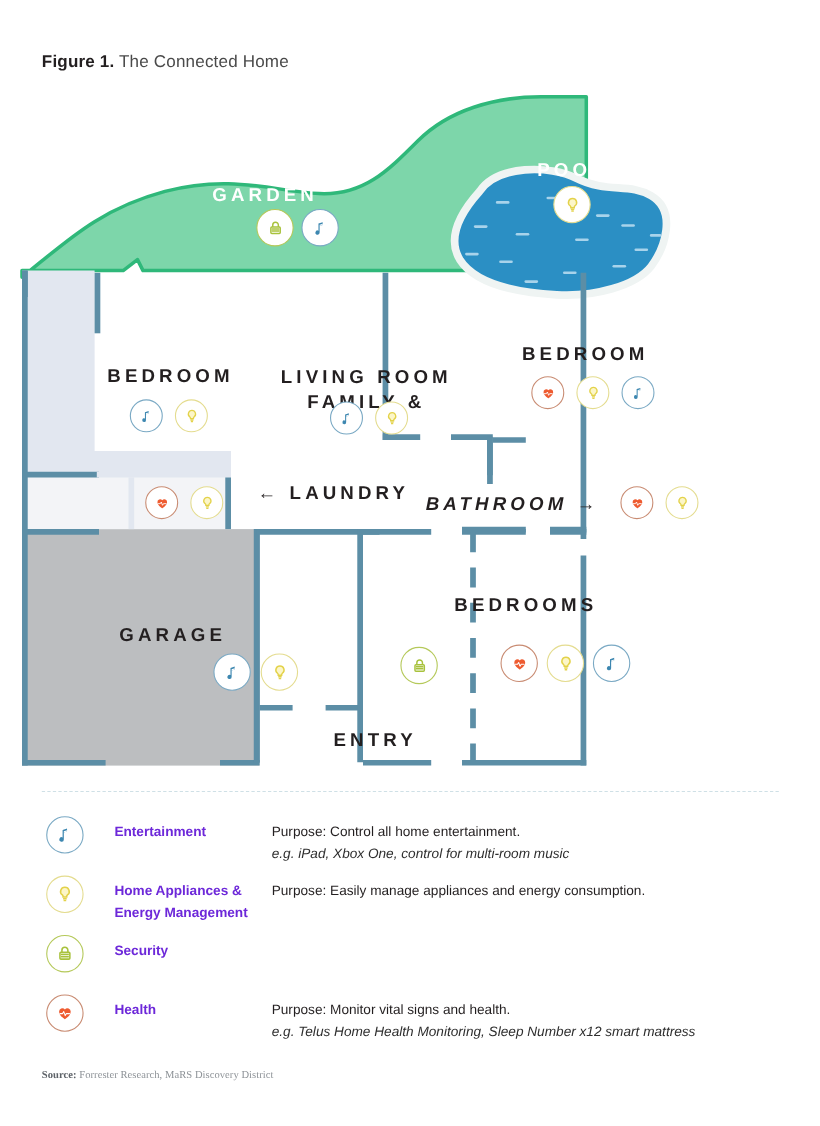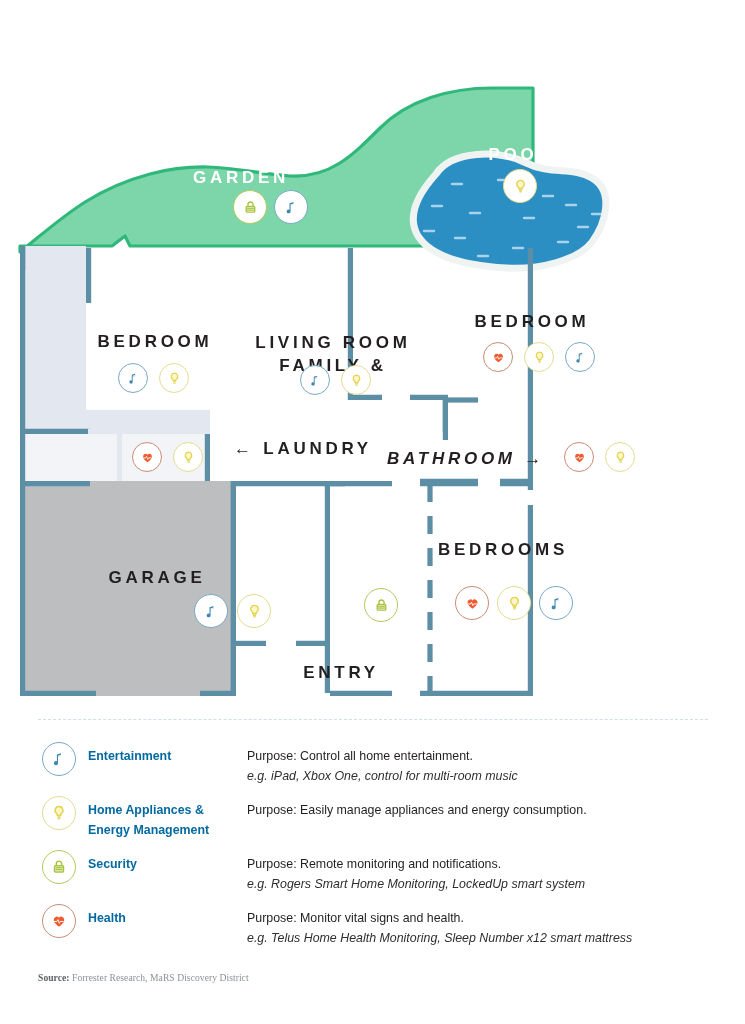--- a/index.html
+++ b/index.html
@@ -65,41 +65,45 @@
     position:absolute;left:4px;top:4px;
     width:34px;height:34px;border-radius:50%;
     background:#fff;box-sizing:border-box;border:1.6px solid #cfcfcf;
     display:flex;align-items:center;justify-content:center;
   }
   .lrow .ic.ent{border-color:#7aa9c4;}
   .lrow .ic.app{border-color:#e4dc8f;}
   .lrow .ic.sec{border-color:#b5c95a;}
   .lrow .ic.hea{border-color:#c98c73;}
   .lname{
-    position:absolute;left:50px;top:8px;width:145px;
-    font-size:12.4px;font-weight:bold;color:#0369a1;line-height:1.62;
+    position:absolute;left:66px;top:8px;width:145px;
+    font-size:12.4px;font-weight:bold;color:#6d28d9;line-height:1.62;
   }
   .ldesc{
     position:absolute;left:209px;top:8px;width:470px;
     font-size:12.4px;color:#231f20;line-height:1.62;
   }
   .ldesc .eg{font-style:italic;display:block;color:#2e2e2e;}
 
   
   .source{
     position:absolute;left:38px;top:972px;font-size:9.6px;color:#8d9297;
     letter-spacing:.005em;white-space:nowrap;font-family:Liberation Serif, serif;
   }
   .source b{color:#5d6268;}
 </style>
 </head>
 <body>
 
 <div class="page">
 
+  <div class="fig-title">
+    <span class="lead">Figure 1.</span>
+    <span class="rest">The Connected Home</span>
+  </div>
 
   <div class="plan">
 
     <svg width="745" height="640" viewBox="0 0 745 640">
       <defs>
         <clipPath id="poolclip">
           <path d="M436,104 C452,80 500,80 524,92 C552,106 572,96 592,108
                    C616,122 604,156 592,172 C578,190 540,200 506,198
                    C470,196 432,188 418,166 C406,146 418,124 436,104 Z"></path>
         </clipPath>
@@ -219,21 +223,21 @@
     <div class="rlabel" style="left:238px;top:263px;width:190px;">LIVING ROOM</div>
 
     <div class="rlabel" style="left:442px;top:242px;width:180px;">BEDROOM</div>
 
     <div class="rlabel" style="left:218px;top:369px;width:170px;">← LAUNDRY</div>
 
     <div class="rlabel" style="left:366px;top:379px;width:200px;font-style:italic;">BATHROOM →</div>
 
     <div class="rlabel" style="left:67px;top:498px;width:180px;">GARAGE</div>
 
-    <div class="rlabel" style="left:388px;top:470px;width:180px;text-align:right;">BEDROOMS</div>
+    <div class="rlabel" style="left:388px;top:470px;width:180px;">BEDROOMS</div>
 
     <div class="rlabel" style="left:266px;top:593px;width:150px;">ENTRY</div>
 
     
     
     <div class="badge sec lg" style="left:233px;top:120px;">
       <svg viewBox="0 0 24 24" width="17" height="17">
           <g fill="none" stroke="#A8C23C" stroke-width="1.9">
             <path d="M8.4 10.4V7.8a3.6 3.6 0 0 1 7.2 0v2.6"></path>
             <rect x="6" y="10.4" width="12" height="8.2" rx="1.2" fill="#ffffff"></rect>
@@ -469,24 +473,20 @@
         <svg viewBox="0 0 24 24" width="18" height="18">
             <g fill="none" stroke="#A8C23C" stroke-width="1.9">
               <path d="M8.4 10.4V7.8a3.6 3.6 0 0 1 7.2 0v2.6"></path>
               <rect x="6" y="10.4" width="12" height="8.2" rx="1.2" fill="#ffffff"></rect>
               <line x1="7.2" y1="13" x2="16.8" y2="13"></line>
               <line x1="7.2" y1="15.6" x2="16.8" y2="15.6"></line>
             </g>
           </svg>
       </div>
       <div class="lname">Security</div>
-      <div class="ldesc">
-        <span>Purpose: Remote monitoring and notifications.</span>
-        <span class="eg">e.g. Rogers Smart Home Monitoring, LockedUp smart system</span>
-      </div>
     </div>
 
     <div class="lrow">
       <div class="ic hea">
         <svg viewBox="0 0 24 24" width="18" height="18">
             <g>
               <path d="M12 19.4s-7-4.3-7-8.8A4 4 0 0 1 12 7.6a4 4 0 0 1 7 3c0 4.5-7 8.8-7 8.8Z" fill="#EE5B30"></path>
               <polyline points="6,12.6 9.2,12.6 10.6,10.2 12.4,15 13.8,12.6 17.6,12.6" fill="none" stroke="#ffffff" stroke-width="1.3" stroke-linejoin="round" stroke-linecap="round"></polyline>
             </g>
           </svg>

